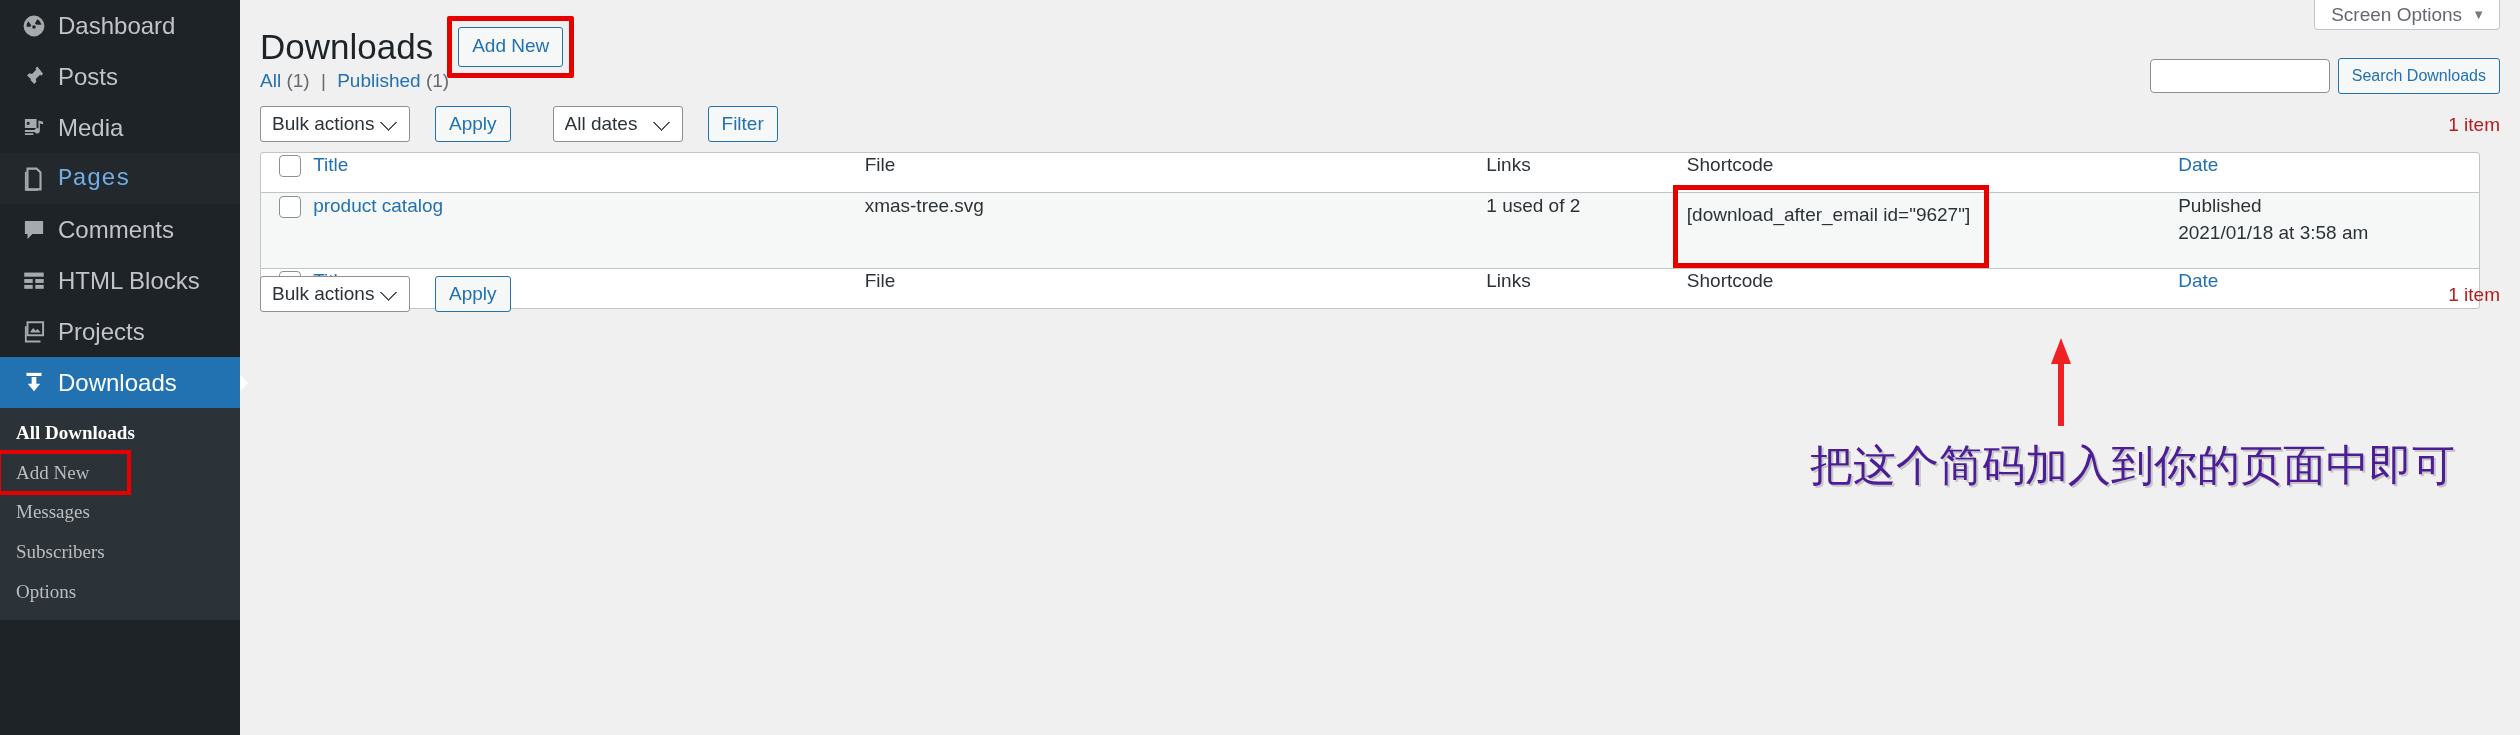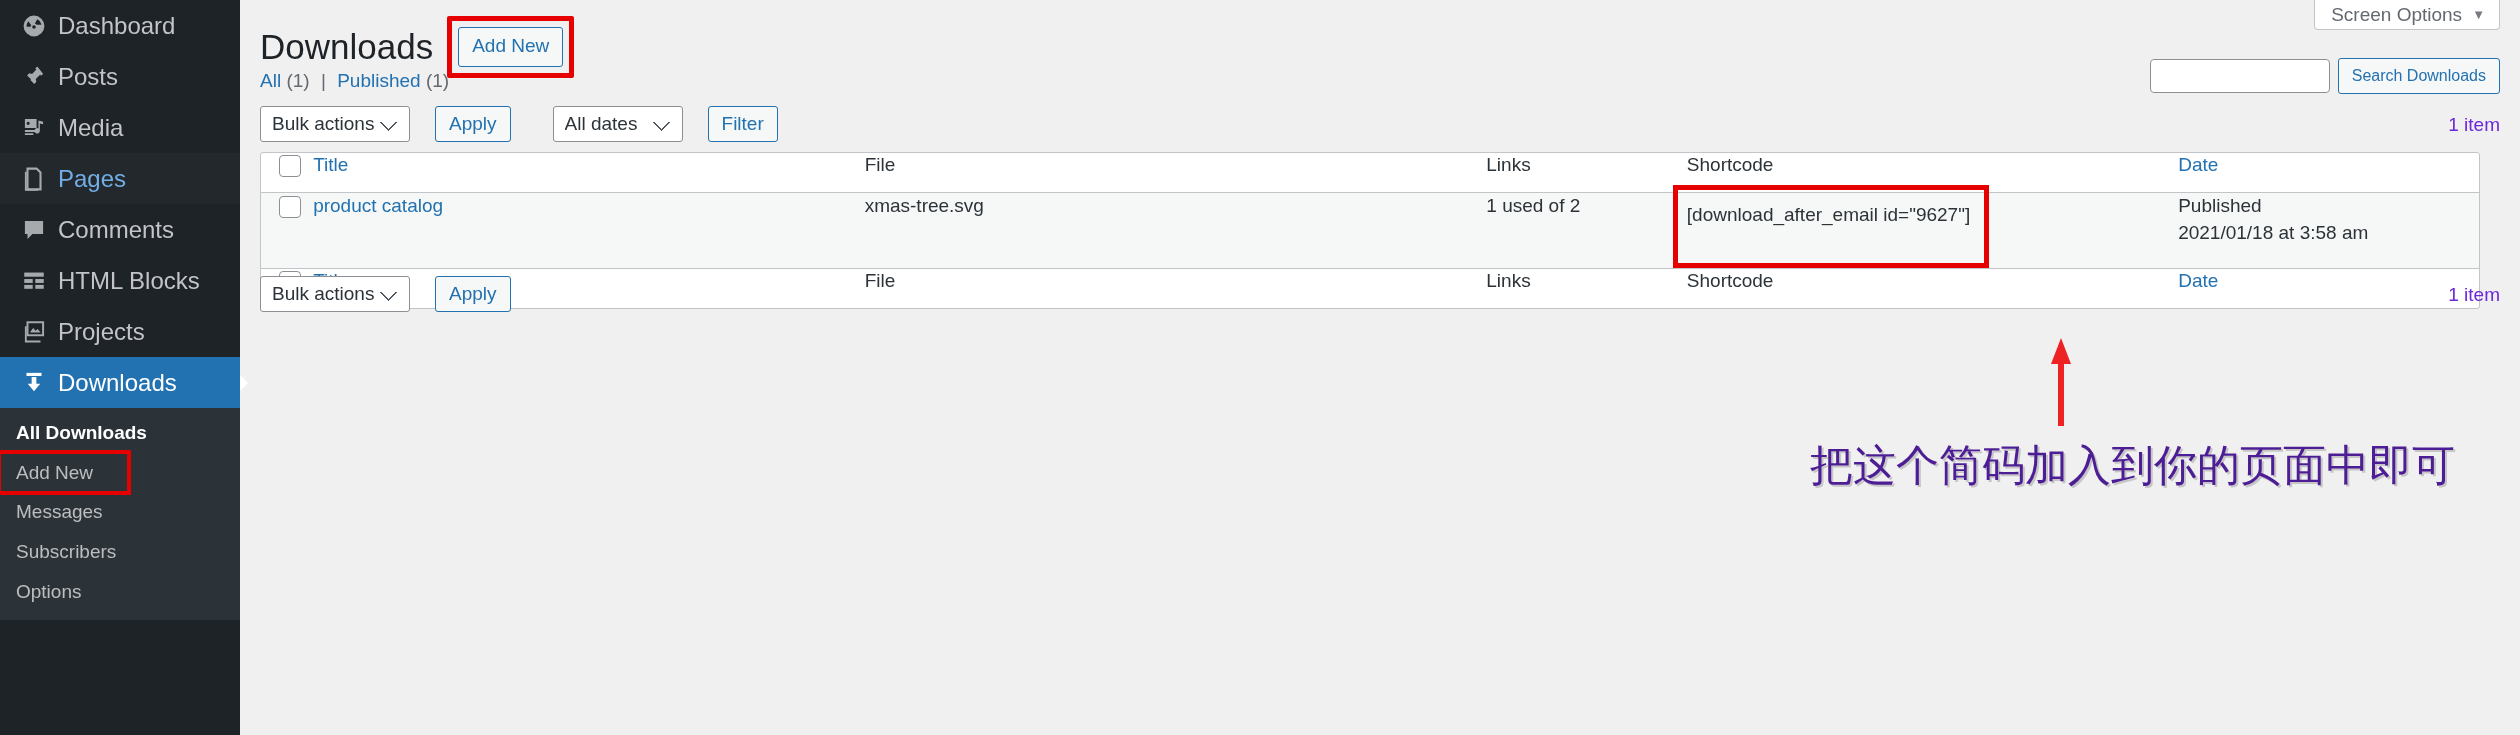--- a/index.html
+++ b/index.html
@@ -30,36 +30,37 @@
     cursor: pointer;
     user-select: none;
   }
   .menu-top .mi {
     width: 36px; min-width: 36px;
     display: flex; align-items: center; justify-content: center;
     color: #a7aaad;
     margin-right: 6px;
   }
   .menu-top .mlabel { white-space: nowrap; }
-  .menu-top.current-parent { background: #23282d; }
+  .menu-top.current-parent { background: #23282d; font-family: Liberation Mono, monospace; }
   .menu-top.current-parent .mlabel { color: #72aee6; }
   .menu-top.active { background: #2271b1; }
   .menu-top.active .mlabel { color: #fff; }
   .menu-top.active .mi { color: #fff; }
   .menu-top.active::after {
     content: "";
     position: absolute; right: -8px; top: 50%;
     margin-top: -8px;
     border-style: solid;
     border-width: 8px 0 8px 8px;
     border-color: transparent transparent transparent #fff;
   }
   .submenu {
     background: #2c3338;
     padding: 5px 12px 9px 0;
+    font-family: Liberation Serif, serif;
   }
   .submenu .sub-item {
     position: relative;
     display: block;
     padding: 7px 0 7px 16px;
     font-size: 19px;
     color: #bcbec0;
     line-height: 1.35;
     cursor: pointer;
     white-space: nowrap;
@@ -212,21 +213,21 @@
     background: #f6f7f7;
     border: 1px solid #2271b1;
     border-radius: 3px;
     cursor: pointer;
     white-space: nowrap;
     font-family: "Liberation Sans", sans-serif;
   }
   .displaying-num {
     position: absolute; right: 0; top: 8px;
     font-size: 19px;
-    color: #6d28d9;
+    color: #b91c1c;
     white-space: nowrap;
   }
 
   
   table.wp-list-table {
     position: absolute; left: 20px; top: 152px;
     width: 2220px;
     border-collapse: separate;
     border-spacing: 0;
     background: #fff;

